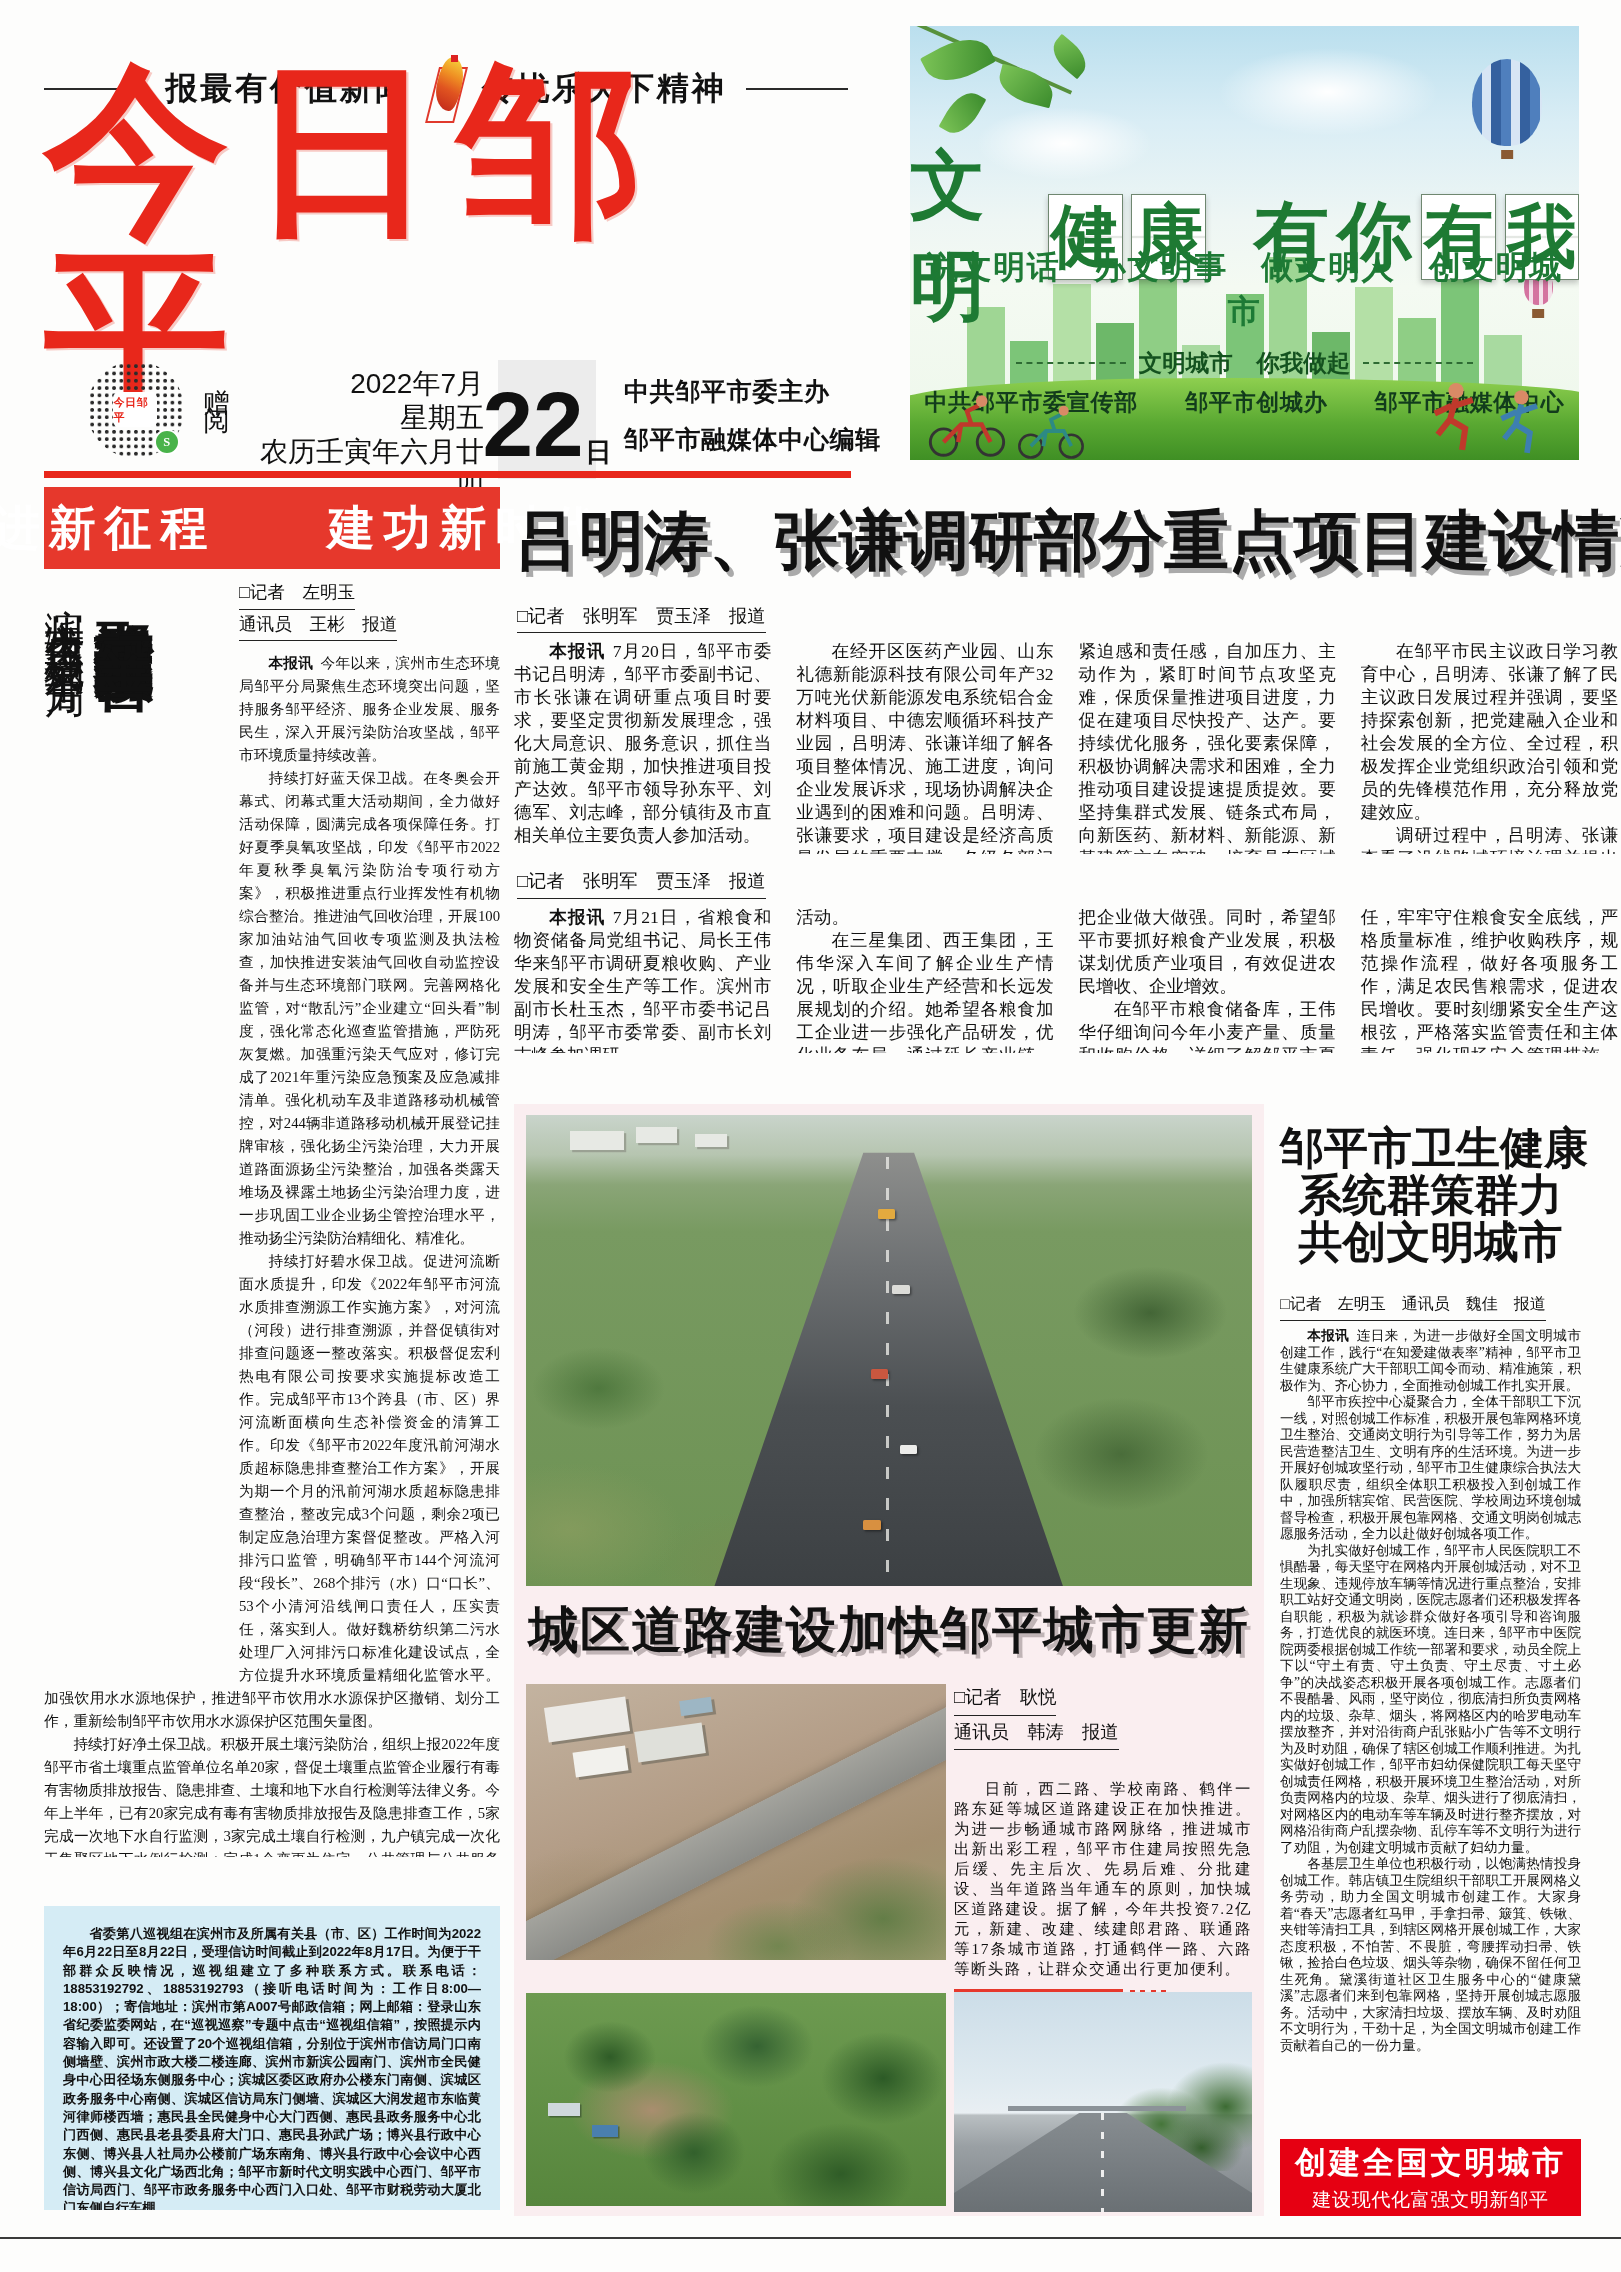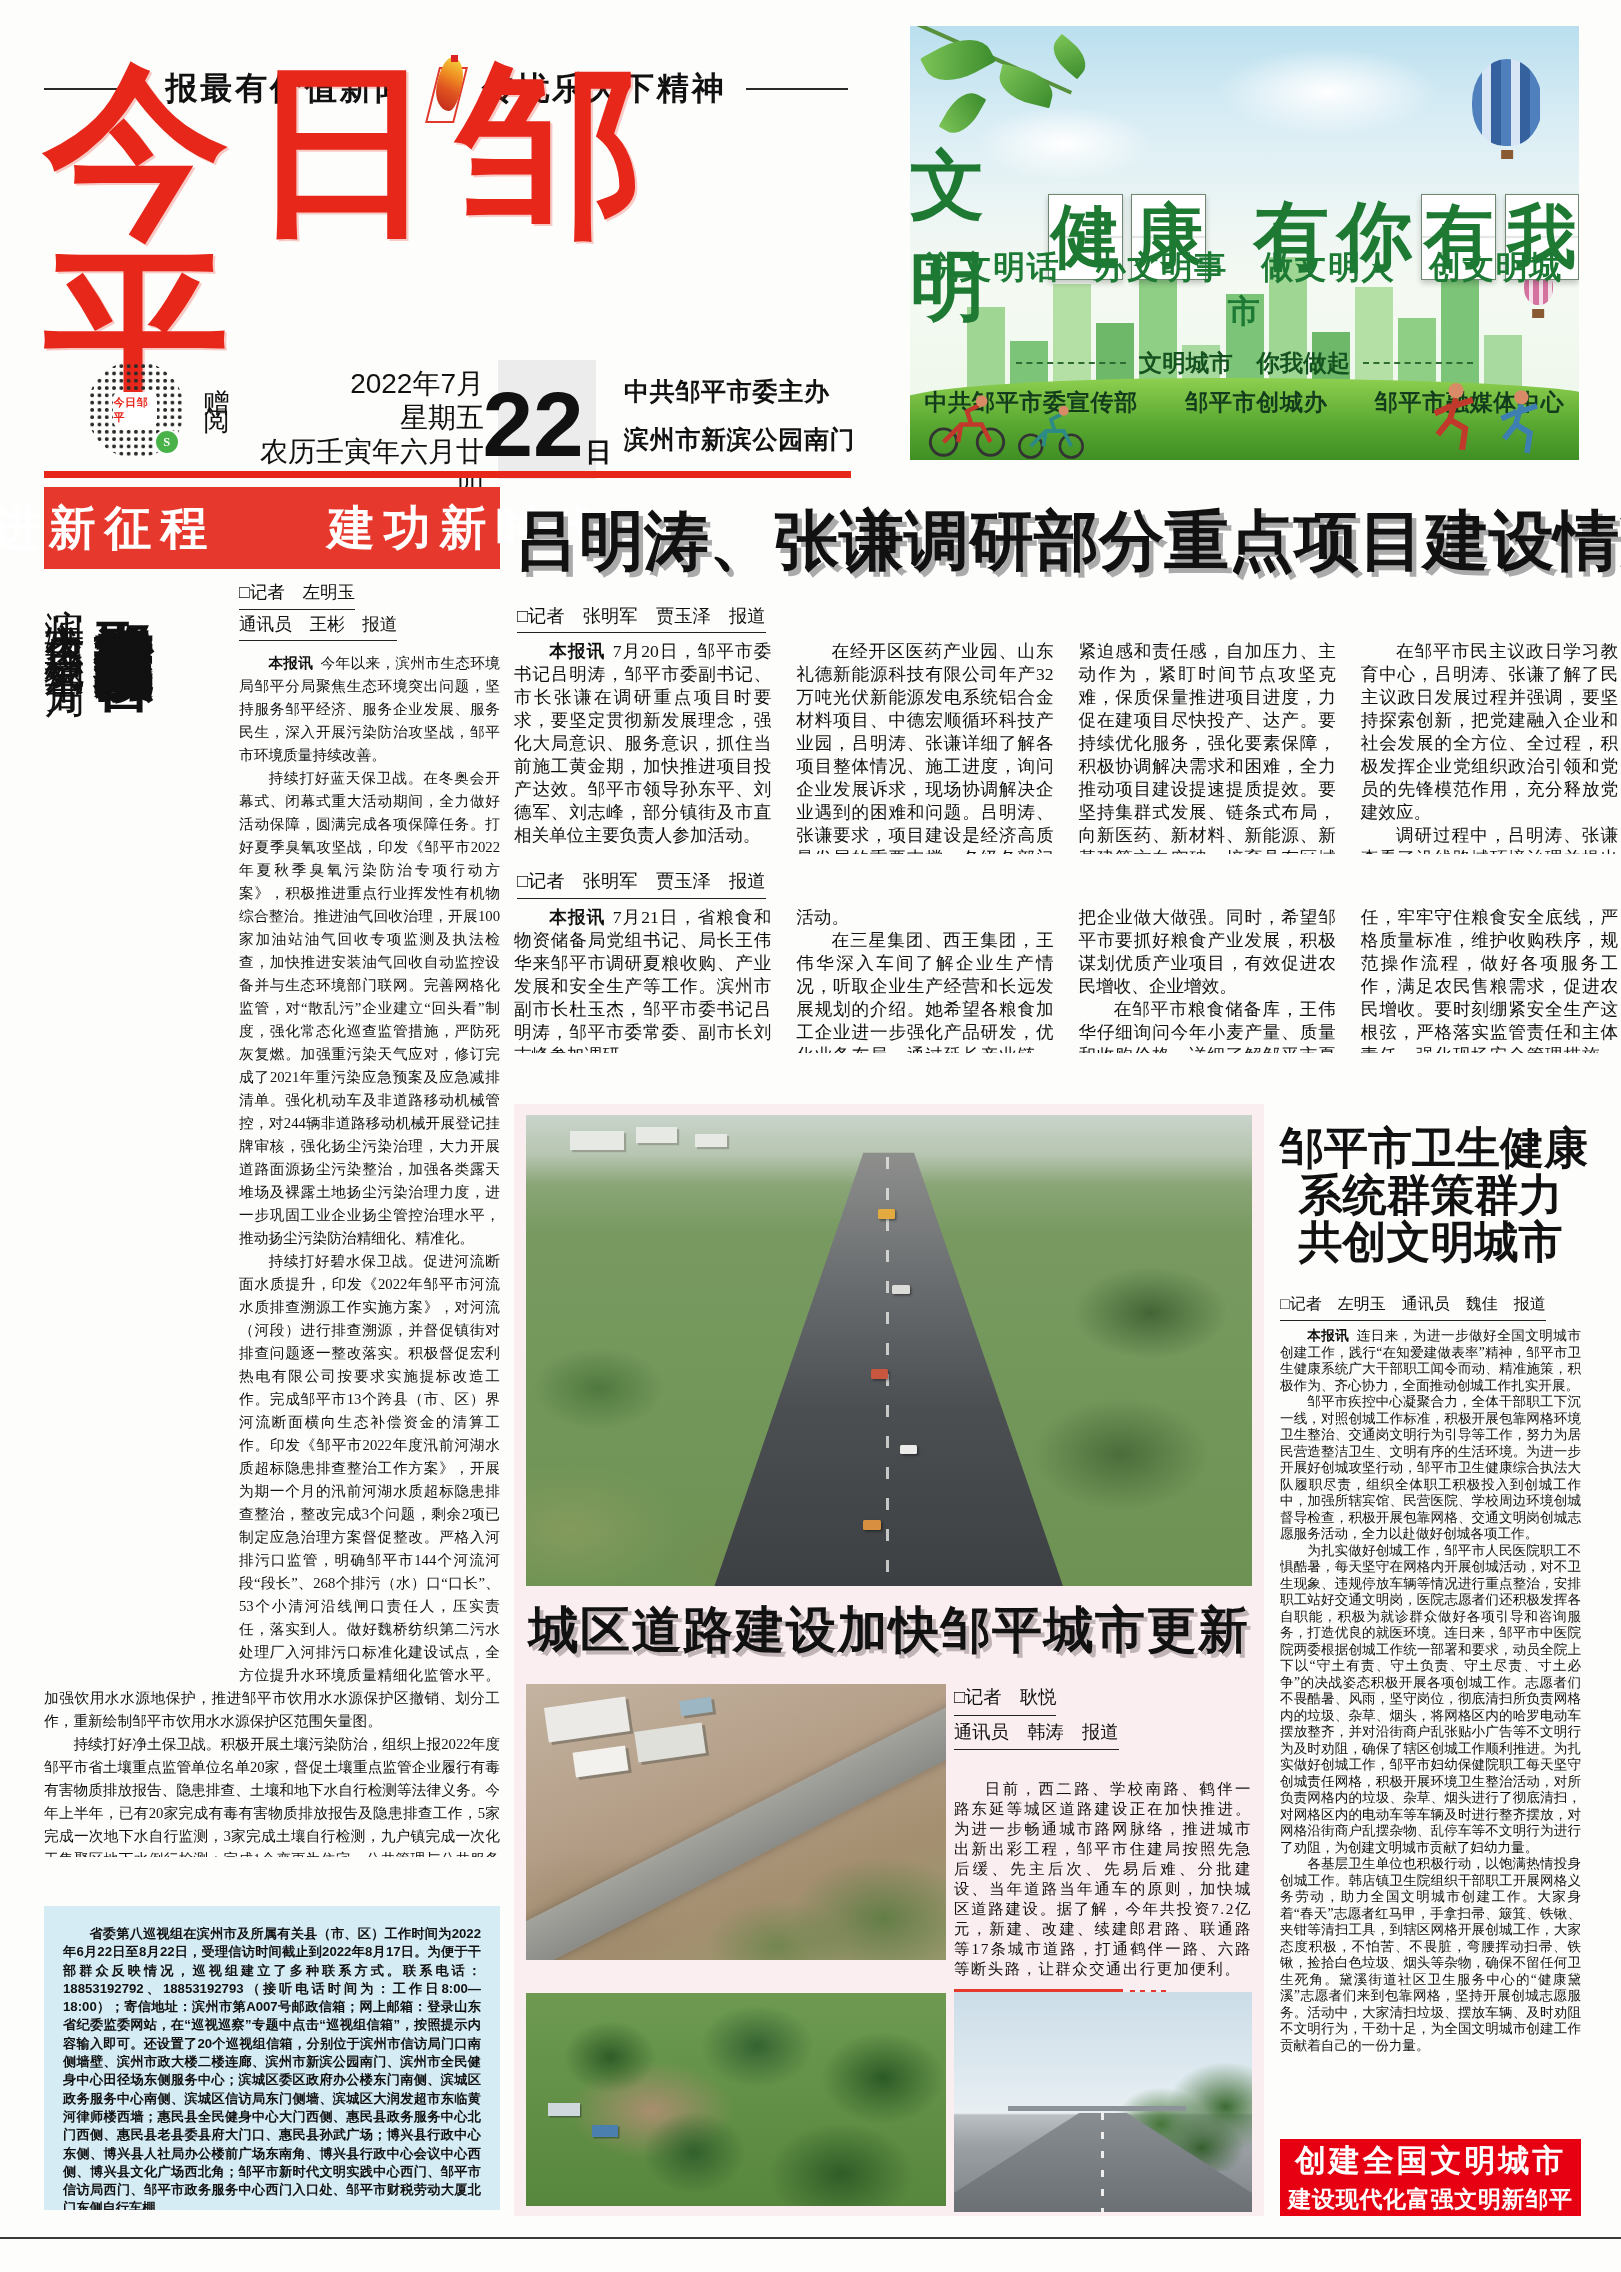--- a/index.html
+++ b/index.html
@@ -146,21 +146,21 @@
   
   .health{left:1280px;top:1123px;width:301px;height:1093px;}
   .hl{position:absolute;left:0;width:100%;text-align:center;font-size:44px;font-weight:900;line-height:1;white-space:nowrap;}
   .health .byline{position:absolute;left:0;top:166px;font-size:16px;}
   .hbody{position:absolute;left:0;top:205px;width:100%;height:794px;overflow:hidden;}
   .hbody p{font-size:13.6px;line-height:16.5px;text-align:justify;text-indent:2em;}
   .hbody .lead{font-size:13.6px;}
   .hslogan{position:absolute;left:0;top:1016px;width:100%;height:77px;background:#e60012;color:#fff;
            display:flex;flex-direction:column;align-items:center;justify-content:center;gap:2.9px;}
   .hs1{font-size:31px;font-weight:900;letter-spacing:2.9px;}
-  .hs2{font-size:23px;font-weight:700;letter-spacing:0.7px;}
+  .hs2{font-size:19px;font-weight:400;letter-spacing:0.7px;}
   .footrule{left:0;top:2237px;width:1622px;height:2.2px;background:#3a3a3a;}
 </style>
 </head>
 <body>
 
 <div class="page">
 
   <div class="abs slogan-row">
     <div class="mdash"></div>
     <div class="slogan">报最有价值新闻</div>
@@ -183,21 +183,21 @@
     <div>2022年7月</div>
     <div>星期五</div>
     <div>农历壬寅年六月廿四</div>
   </div>
   <div class="abs daybox">
     <span class="daynum">22</span>
     <span class="dayunit">日</span>
   </div>
   <div class="abs sponsor">
     <div>中共邹平市委主办</div>
-    <div>滨州市新滨公园南门</div>
+    <div>邹平市融媒体中心编辑</div>
   </div>
   <div class="abs redrule"></div>
 
   <div class="abs promo">
     <div class="cloud" style="left:308px;top:22px;width:220px;height:88px;"></div>
     <div class="cloud" style="left:66px;top:81px;width:176px;height:73px;"></div>
     <div class="branch" style="left:-7.3px;top:29px;width:176px;height:3.7px;transform:rotate(24deg);"></div>
     <div class="leaf" style="left:14.7px;top:14.7px;width:66px;height:38px;transform:rotate(-28deg);"></div>
     <div class="leaf" style="left:88px;top:44px;width:56px;height:32px;transform:rotate(14deg);"></div>
     <div class="leaf" style="left:29px;top:73px;width:47px;height:28px;transform:rotate(-60deg);"></div>

